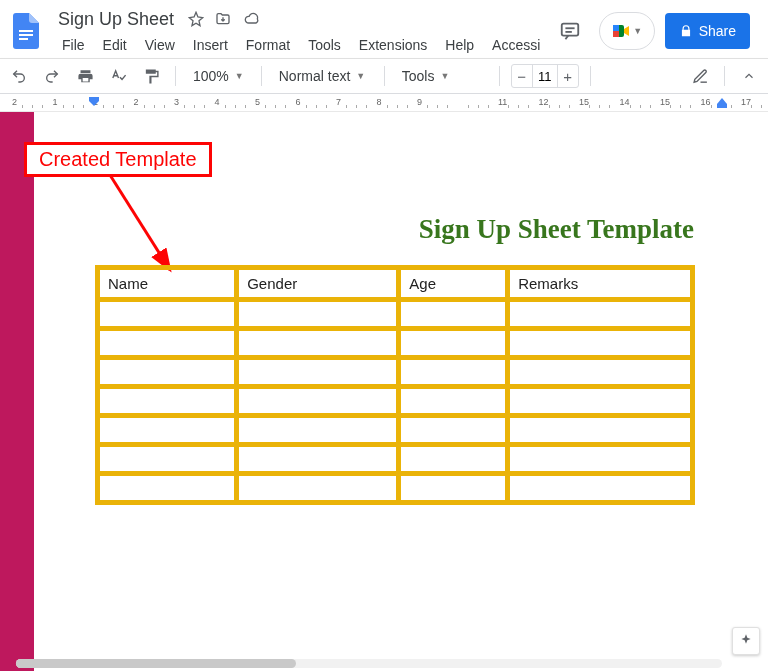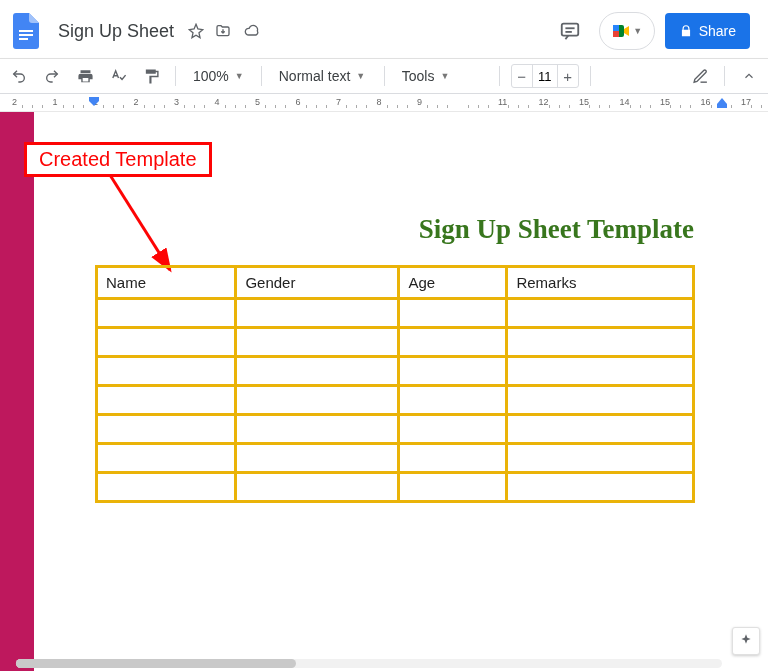--- a/index.html
+++ b/index.html
@@ -41,21 +41,21 @@
     
     .workspace { position:relative; height:559px; background:#be185d; overflow:hidden; }
     .page { position:absolute; left:34px; top:0; width:734px; height:660px; background:#fff; }
 
     .annotation-box { position:absolute; left:-10px; top:30px; border:3px solid #fd0404; color:#fd0404; font-size:20px; padding:3px 12px; background:#fff; }
     .arrow-svg { position:absolute; left:66px; top:58px; }
 
     .doc-heading { position:absolute; left:0; top:102px; width:660px; text-align:right; font-family: 'Georgia', 'Times New Roman', serif; font-size:27px; font-weight:bold; color:#38761d; }
 
     .sheet-table { position:absolute; left:61px; top:153px; border-collapse:collapse; width:600px; }
-    .sheet-table th, .sheet-table td { border:3px solid #eab308; height:29px; text-align:left; padding:3px 8px; font-size:15px; font-weight:normal; color:#222; }
+    .sheet-table th, .sheet-table td { border:5px solid #eab308; height:29px; text-align:left; padding:3px 8px; font-size:15px; font-weight:normal; color:#222; }
     .sheet-table th { height:32px; }
 
     .explore-btn { position:absolute; right:8px; bottom:16px; width:28px; height:28px; background:#fff; border:1px solid #e0e0e0; border-radius:3px; box-shadow:0 1px 3px rgba(0,0,0,.2); display:flex; align-items:center; justify-content:center; color:#5f6368; }
 
     .hscroll { position:absolute; left:16px; bottom:3px; right:46px; height:9px; background:#f1f1f1; border-radius:5px; }
     .hscroll-thumb { position:absolute; left:0; top:0; height:100%; width:280px; background:#c9c9c9; border-radius:5px; }
   </style>
 </head>
 <body>
 
@@ -81,20 +81,31 @@
         <svg width="18" height="16" viewBox="0 0 24 24" fill="none" stroke="#5f6368" stroke-width="2">
             <path d="M3 6a2 2 0 0 1 2-2h4l2 2h8a2 2 0 0 1 2 2v9a2 2 0 0 1-2 2H5a2 2 0 0 1-2-2V6z"></path>
             <path d="M12 10v5m0 0l-2-2m2 2l2-2" stroke-linecap="round"></path>
           </svg>
       </div>
       <div class="title-icon">
         <svg width="20" height="16" viewBox="0 0 24 24" fill="none" stroke="#5f6368" stroke-width="2">
             <path d="M7 18a5 5 0 1 1 .7-9.95A6 6 0 0 1 20 12a4 4 0 0 1-2 6H7z"></path>
           </svg>
       </div>
+    </div>
+    <div class="menus">
+      <div class="menu-item">File</div>
+      <div class="menu-item">Edit</div>
+      <div class="menu-item">View</div>
+      <div class="menu-item">Insert</div>
+      <div class="menu-item">Format</div>
+      <div class="menu-item">Tools</div>
+      <div class="menu-item">Extensions</div>
+      <div class="menu-item">Help</div>
+      <div class="menu-item">Accessi</div>
     </div>
   </div>
   <div class="right-header">
     <div class="chip">
       <svg width="22" height="22" viewBox="0 0 24 24" fill="none" stroke="#5f6368" stroke-width="2">
           <rect x="3" y="4" width="18" height="13" rx="2"></rect>
           <path d="M7 21l3-4"></path>
           <line x1="7" y1="9" x2="17" y2="9"></line>
           <line x1="7" y1="13" x2="14" y2="13"></line>
         </svg>

